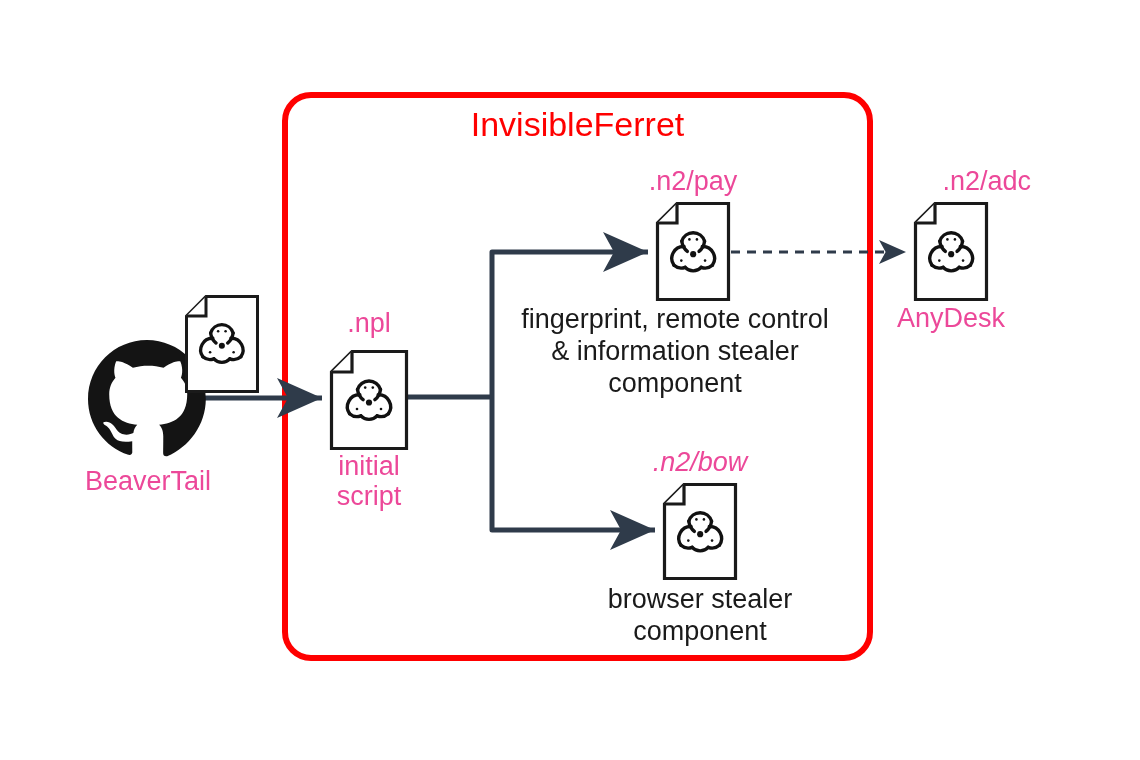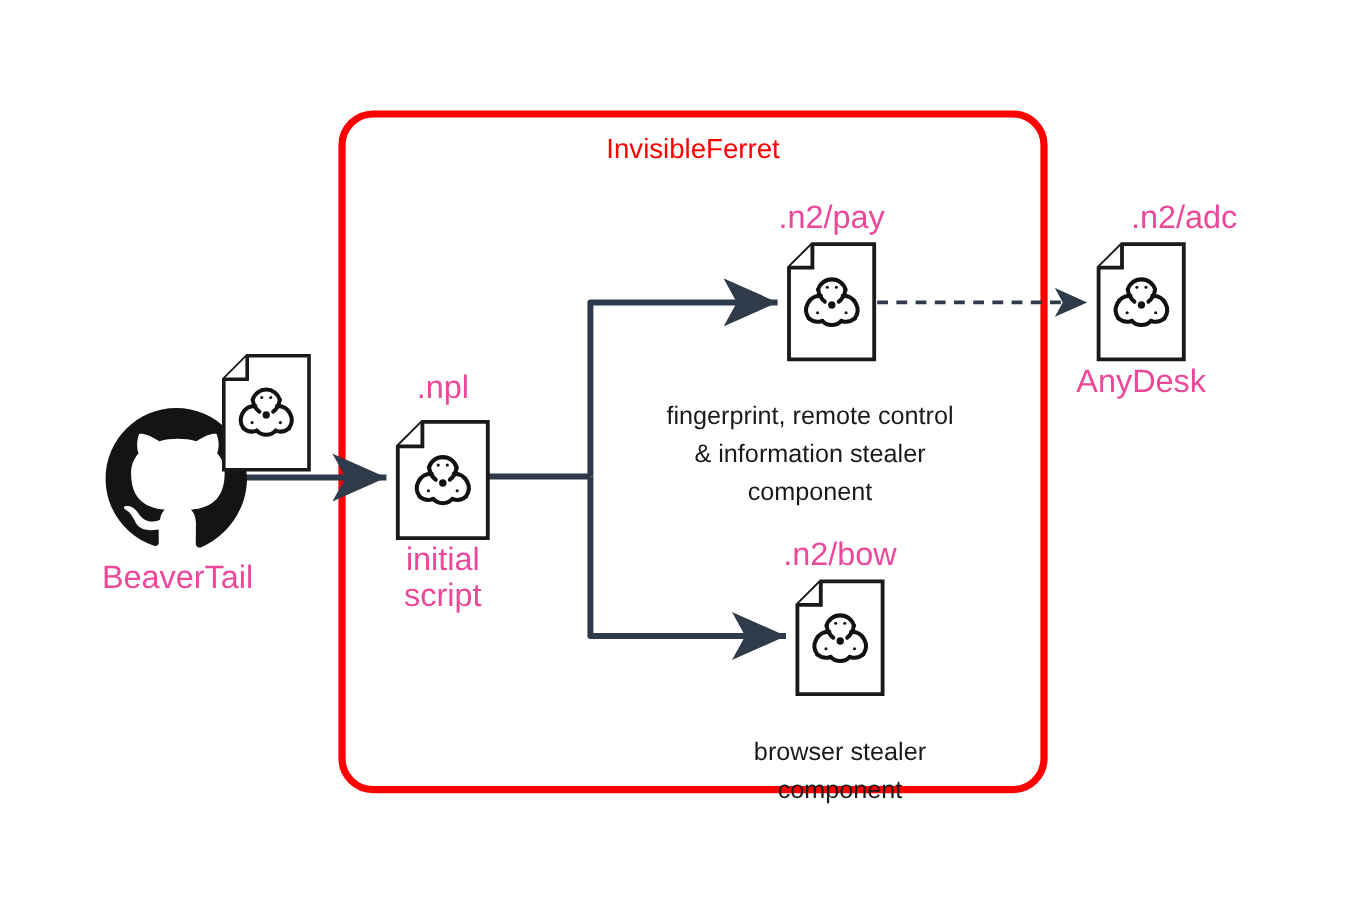--- a/index.html
+++ b/index.html
@@ -30,29 +30,28 @@
     color: #ec4899;
     font-size: 27px;
     line-height: 31px;
     white-space: nowrap;
     font-family: "Liberation Sans", sans-serif;
   }
   .caption {
     position: absolute;
     text-align: center;
     color: #1a1a1a;
-    font-size: 21px;
+    font-size: 27px;
     line-height: 32px;
     font-family: "Liberation Sans", sans-serif;
-    margin-top: 28px;
   }
   .group-title {
     position: absolute;
     color: #ff0000;
-    font-size: 23px;
+    font-size: 34px;
     line-height: 34px;
     white-space: nowrap;
     text-align: center;
     font-family: "Liberation Sans", sans-serif;
   }
 </style>
 </head>
 <body>
 
 <div id="canvas">
@@ -165,21 +164,21 @@
 
   <div class="node-label" style="left:299px; top:451px; width:140px;">initial</div>
   <div class="node-label" style="left:299px; top:481px; width:140px;">script</div>
 
   <div class="node-label" style="left:613px; top:166px; width:160px;">.n2/pay</div>
 
   <div class="caption" style="left:495px; top:303px; width:360px;">fingerprint, remote control</div>
   <div class="caption" style="left:495px; top:335px; width:360px;">&amp; information stealer</div>
   <div class="caption" style="left:495px; top:367px; width:360px;">component</div>
 
-  <div class="node-label" style="left:620px; top:447px; width:160px;">.n2/bow</div>
+  <div class="node-label" style="left:620px; top:447px; width:160px;font-style:italic;">.n2/bow</div>
 
   <div class="caption" style="left:570px; top:583px; width:260px;">browser stealer</div>
   <div class="caption" style="left:570px; top:615px; width:260px;">component</div>
 
   <div class="node-label" style="left:871px; top:166px; width:160px;text-align:right;">.n2/adc</div>
 
   <div class="node-label" style="left:861px; top:303px; width:180px;">AnyDesk</div>
 
 </div>
 

